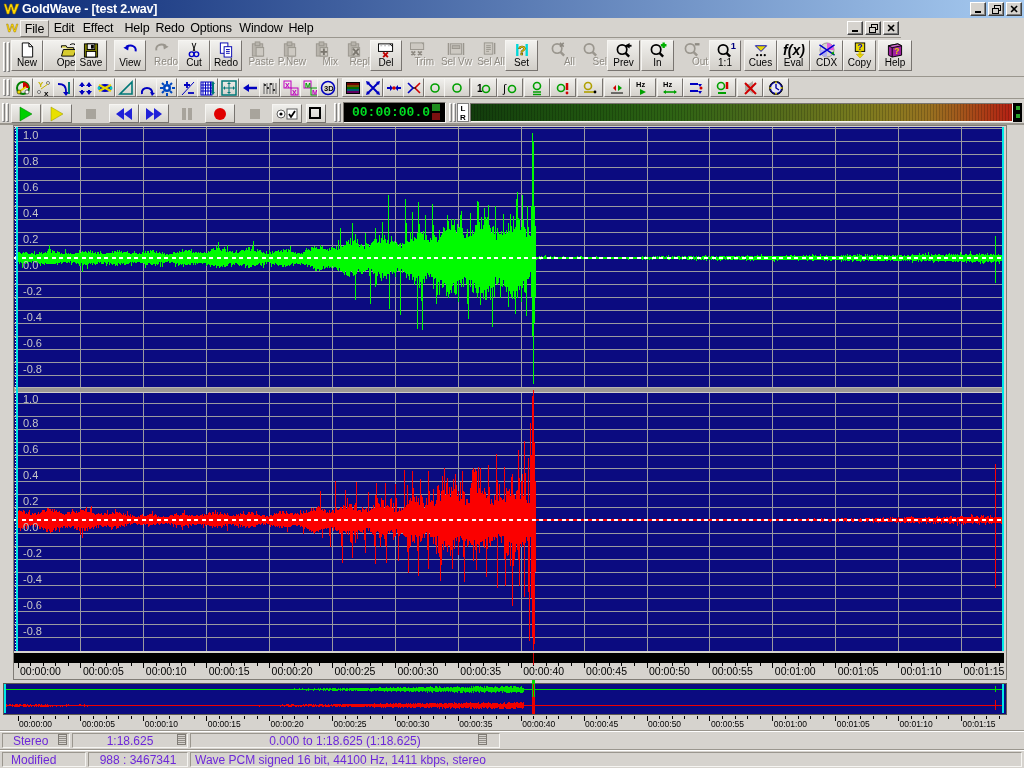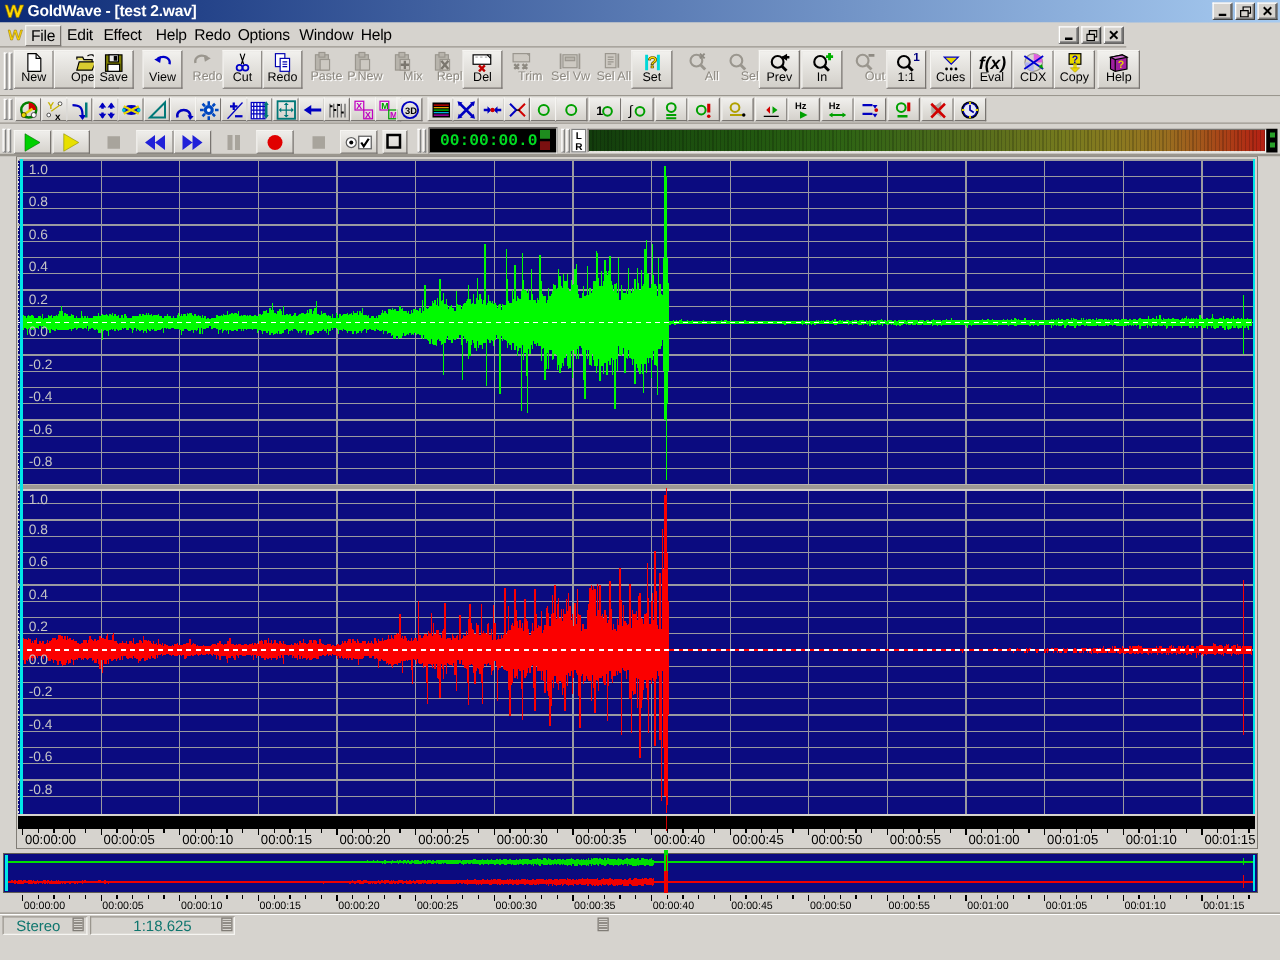--- a/index.html
+++ b/index.html
@@ -27,21 +27,21 @@
 .sbtn{position:absolute;top:1px;width:21px;height:19px;border:1px solid;border-color:#f6f5f2 #787470 #787470 #f6f5f2;background:linear-gradient(#f0efec,#d4d1cb);display:flex;align-items:center;justify-content:center}
 
 #ctrl{left:0;top:100px;width:1024px;height:25px;background:#d6d3ce;border-bottom:2px solid #9a968e}
 .cbtn{position:absolute;top:4px;height:19px;border:1px solid;border-color:#f6f5f2 #787470 #787470 #f6f5f2;background:linear-gradient(#efeeeb,#d6d3cd);display:flex;align-items:center;justify-content:center}
 .cdis{position:absolute;top:4px;height:19px;display:flex;align-items:center;justify-content:center}
 #lcd{position:absolute;left:343px;top:2px;width:103px;height:21px;background:#000;border:1px solid;border-color:#787470 #f6f5f2 #f6f5f2 #787470;color:#00dd22;font-family:"Liberation Mono",monospace;font-weight:bold;font-size:13px;line-height:20px;padding-left:8px;letter-spacing:0px}
 #meter{position:absolute;left:470px;top:3px;width:543px;height:19px;border:1px solid;border-color:#787470 #f6f5f2 #f6f5f2 #787470;background:linear-gradient(to right,#123c0c,#1a4c0e 12%,#225810 25%,#2f6414 38%,#46691a 50%,#5c6f1c 60%,#757a1e 70%,#8a7a20 78%,#987020 85%,#a25a1c 90%,#ac3c16 95%,#b42014)}
 #meter:after{content:"";position:absolute;inset:0;background:repeating-linear-gradient(to right,rgba(0,0,0,.18) 0 1px,transparent 1px 3px)}
 #lr{position:absolute;left:457px;top:3px;width:12px;height:19px;background:#fff;border:1px solid #808080;font-size:8px;font-weight:bold;color:#000;text-align:center;line-height:9px}
 
-.srow{left:0;width:1024px;background:#d6d3ce;font-size:12px;color:#0f766e}
+.srow{left:0;width:1024px;background:#d6d3ce;font-size:12px;color:#6d28d9}
 .pan{position:absolute;top:2px;height:15px;border:1px solid;border-color:#9a968e #f6f5f2 #f6f5f2 #9a968e;line-height:14px}
 .gicon{position:absolute;top:3px;width:9px;height:11px;border:1px solid #807c76;background:repeating-linear-gradient(#d6d3ce 0 1px,#908c86 1px 2px)}
 svg text{font-family:"Liberation Sans",sans-serif}
 </style></head><body>
 <div id="app">
 
   <div class="abs" id="title">
     <svg class="abs" style="left:3px;top:2px" width="17" height="14" viewBox="0 0 17 14">
         <path d="M1 2 L4 12 L6 12 L8 5 L10 12 L12 12 L16 2 L13 2 L11 8 L9 2 L7 2 L5 8 L3 2 Z" fill="#ffd800" stroke="#8a6d00" stroke-width=".5"></path>
       </svg>
@@ -947,15 +947,21 @@
           <text x="962.5" y="727">00:01:15</text>
         </g>
     </g>
   </svg>
 
   <div class="abs srow" style="top:730px;height:19px;border-top:1px solid #9a968e;box-shadow:inset 0 1px 0 #fff">
     <div class="pan" style="left:2px;width:68px;padding-left:10px">Stereo</div>
       <div class="gicon" style="left:58px"></div>
     <div class="pan" style="left:72px;width:116px;text-align:center">1:18.625</div>
       <div class="gicon" style="left:177px"></div>
+    <div class="pan" style="left:190px;width:310px;text-align:center">0.000 to 1:18.625 (1:18.625)</div>
       <div class="gicon" style="left:478px"></div>
   </div>
+  <div class="abs srow" style="top:749px;height:19px;border-top:1px solid #9a968e;box-shadow:inset 0 1px 0 #fff">
+    <div class="pan" style="left:2px;width:84px;padding-left:8px">Modified</div>
+    <div class="pan" style="left:88px;width:100px;text-align:center">988 : 3467341</div>
+    <div class="pan" style="left:190px;width:832px;padding-left:4px">Wave PCM signed 16 bit, 44100 Hz, 1411 kbps, stereo</div>
+  </div>
 </div>
 
 </body></html>

